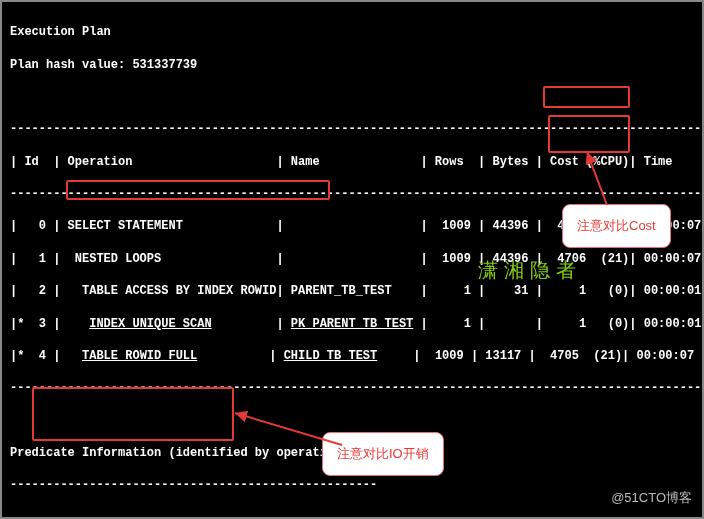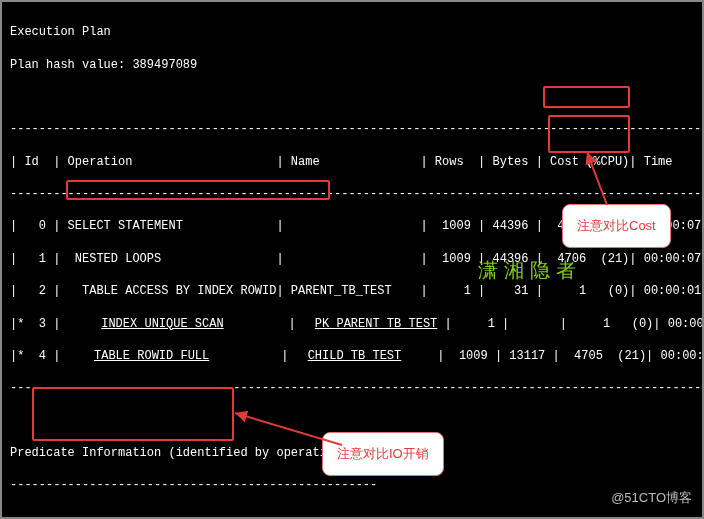--- a/index.html
+++ b/index.html
@@ -14,22 +14,22 @@
     height: 519px;
     overflow: hidden;
     position: relative;
     box-sizing: border-box;
     border: 2px solid #888;
   }
   .term {
     padding: 6px 8px;
     white-space: pre;
   }
-  .line { white-space: pre; }
-  .u { text-decoration: underline; margin-left: 12px; }
+  .line { white-space: pre; font-weight: bold; }
+  .u { text-decoration: underline; }
   .hl-red-box {
     position: absolute;
     border: 2px solid #e53935;
     border-radius: 2px;
     pointer-events: none;
   }
   .callout {
     position: absolute;
     background: #fff;
     color: #e53935;
@@ -59,21 +59,21 @@
     font-family: "Microsoft YaHei",sans-serif;
     font-size: 13px;
     pointer-events: none;
   }
 </style>
 </head>
 <body>
 
 <div class="term">
 <div class="line">Execution Plan</div>
-<div class="line">Plan hash value: 389497089</div>
+<div class="line">Plan hash value: 531337739</div>
 <div class="line">&nbsp;</div>
 <div class="line">------------------------------------------------------------------------------------------------</div>
 <div class="line">| Id  | Operation                    | Name              | Rows  | Bytes | Cost (%CPU)| Time     |</div>
 <div class="line">------------------------------------------------------------------------------------------------</div>
 <div class="line">|   0 | SELECT STATEMENT             |                   |  1009 | 44396 |  4706  (21)| 00:00:07 |</div>
 <div class="line">|   1 |  NESTED LOOPS                |                   |  1009 | 44396 |  4706  (21)| 00:00:07 |</div>
 <div class="line">|   2 |   TABLE ACCESS BY INDEX ROWID| PARENT_TB_TEST    |     1 |    31 |     1   (0)| 00:00:01 |</div>
 <div class="line"><span>|*  3 |    </span><span class="u">INDEX UNIQUE SCAN</span><span>         | </span><span class="u">PK_PARENT_TB_TEST</span><span> |     1 |       |     1   (0)| 00:00:01 |</span></div>
 <div class="line"><span>|*  4 |   </span><span class="u">TABLE ROWID FULL</span><span>          | </span><span class="u">CHILD_TB_TEST</span><span>     |  1009 | 13117 |  4705  (21)| 00:00:07 |</span></div>
 <div class="line">------------------------------------------------------------------------------------------------</div>

